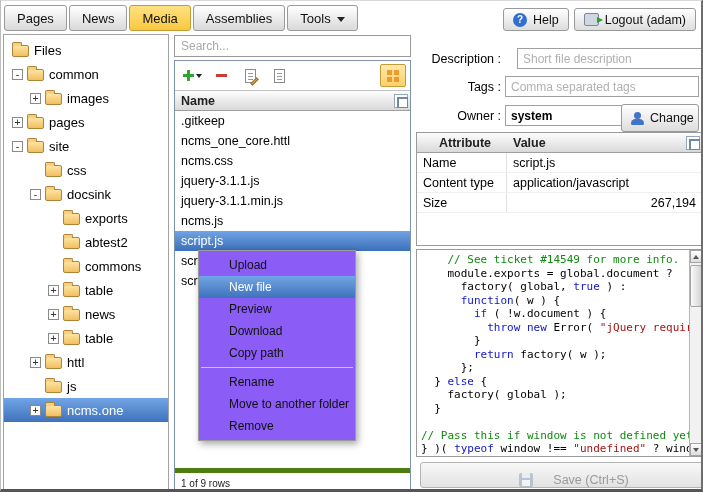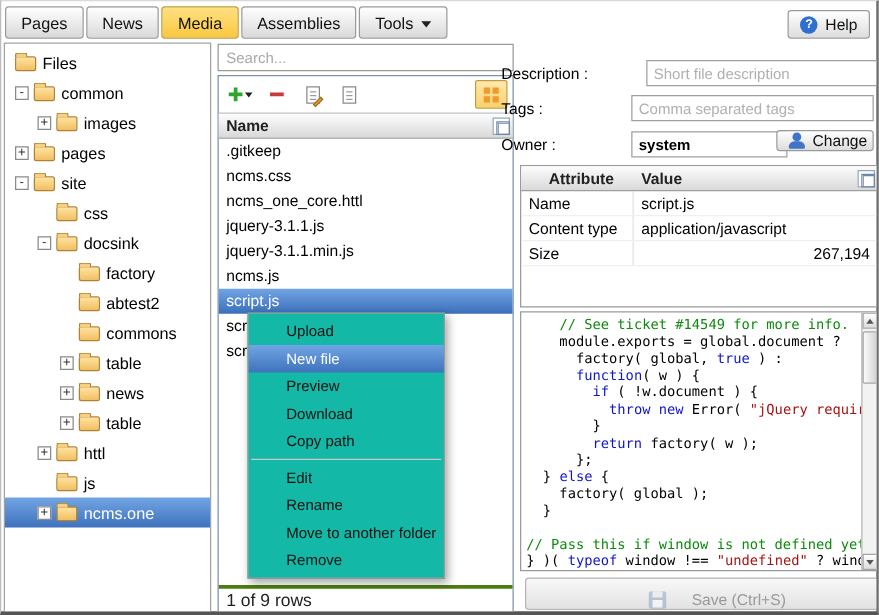--- a/index.html
+++ b/index.html
@@ -67,34 +67,34 @@
     border-bottom:1px solid #9f9f9f;display:flex;align-items:center;padding:0 6px;
     font-weight:bold;font-size:12.5px;color:#222;position:relative;flex:0 0 auto}
   .gridic{position:absolute;right:2px;top:3px;width:14px;height:14px;border:1px solid #97a6b6;
     background:#fff}
   .gridic::before{content:"";position:absolute;left:2px;top:2px;width:9px;height:9px;
     border:1px solid #6d89a8;box-shadow:inset 3px 0 0 -2px #6d89a8,inset 0 3px 0 -2px #6d89a8}
   .lbody{flex:0 0 auto}
   .lrow{height:20px;display:flex;align-items:center;padding:0 6px;font-size:12.5px;white-space:nowrap}
   .lrow.sel{background:linear-gradient(#71a4e3,#3b6fba);color:#fff}
   .lfill{flex:1}
-  .lstatus{height:21px;border-top:3px solid #4d7c0f;display:flex;align-items:center;
-    padding:0 6px;font-size:14px;color:#222;flex:0 0 auto}
-  
-  .cmenu{position:absolute;left:197px;top:249px;width:158px;background:#14b8a6;
+  .lstatus{height:21px;border-top:5px solid #4d7c0f;display:flex;align-items:flex-end;
+    padding:0 6px;font-size:10px;color:#222;flex:0 0 auto}
+  
+  .cmenu{position:absolute;left:197px;top:249px;width:158px;background:#8b5cf6;
     border:1px solid #9a9a9a;box-shadow:2px 3px 7px rgba(0,0,0,.35);padding:3px 0;z-index:50}
   .mitem{height:22px;display:flex;align-items:center;padding-left:30px;font-size:12px;color:#111;white-space:nowrap}
   .mitem.sel{background:linear-gradient(#72a5e4,#3e72bc);color:#fff}
   .msep{height:1px;background:#c9c9c9;margin:3px 2px}
   
-  .flabel{position:absolute;left:400px;width:100px;font-size:12.5px;color:#000;white-space:nowrap}
+  .flabel{position:absolute;left:400px;width:100px;text-align:right;font-size:12.5px;color:#000;white-space:nowrap}
   .finput{position:absolute;height:21px;border:1px solid #a0a0a0;padding:0 5px;
     font:12px "Liberation Sans",sans-serif;color:#000;background:#fff}
   .finput::placeholder{color:#b0b0b0}
-  .change{position:absolute;left:620px;top:103px;width:78px;height:17px;justify-content:flex-start}
+  .change{position:absolute;left:620px;top:103px;width:78px;height:28px;justify-content:flex-start}
   .person{position:relative;width:13px;height:13px;flex:0 0 auto}
   .person::before{content:"";position:absolute;left:3px;top:0;width:7px;height:7px;border-radius:50%;background:#3f74c8}
   .person::after{content:"";position:absolute;left:0;bottom:0;width:13px;height:6px;border-radius:6px 6px 2px 2px;background:#3f74c8}
   .attrbox{position:absolute;left:415px;top:131px;width:287px;height:114px;border:1px solid #9a9a9a;
     background:#fff;display:flex;flex-direction:column}
   .aheader{height:20px;background:linear-gradient(#fdfdfd,#d9d9d9);border-bottom:1px solid #9f9f9f;
     display:flex;align-items:center;font-weight:bold;font-size:12.5px;color:#222;position:relative;flex:0 0 auto}
   .acol1{width:90px;padding-left:22px;flex:0 0 auto}
   .acol2{flex:1;padding-left:6px}
   .arow{height:20px;display:flex;align-items:center;font-size:12.5px;border-bottom:1px solid #f0f0f0;white-space:nowrap}
@@ -143,20 +143,24 @@
     <div class="tab">
       <span>Tools</span>
       <span class="caret"></span>
     </div>
   </div>
 <div class="topright">
   <div class="btn">
     <span class="help-ic">?</span>
     <span>Help</span>
   </div>
+  <div class="btn">
+    <span class="logout-ic"></span>
+    <span>Logout (adam)</span>
+  </div>
 </div>
 
 <div class="tree">
     <div class="trow" style="padding-left: 8px;">
       <span class="fold"></span>
       <span>Files</span>
     </div>
     <div class="trow" style="padding-left: 8px;">
       <span class="tg">-</span>
       <span class="fold"></span>
@@ -183,21 +187,21 @@
       <span>css</span>
     </div>
     <div class="trow" style="padding-left: 26px;">
       <span class="tg">-</span>
       <span class="fold"></span>
       <span>docsink</span>
     </div>
     <div class="trow" style="padding-left: 44px;">
       <span class="tgspace"></span>
       <span class="fold"></span>
-      <span>factory</span>
+      <span>exports</span>
     </div>
     <div class="trow" style="padding-left: 44px;">
       <span class="tgspace"></span>
       <span class="fold"></span>
       <span>abtest2</span>
     </div>
     <div class="trow" style="padding-left: 44px;">
       <span class="tgspace"></span>
       <span class="fold"></span>
       <span>commons</span>
@@ -259,24 +263,24 @@
     </div>
   <div class="lheader">
     <span>Name</span>
     <span class="gridic"></span>
   </div>
   <div class="lbody">
       <div class="lrow">
         <span>.gitkeep</span>
       </div>
       <div class="lrow">
+        <span>ncms_one_core.httl</span>
+      </div>
+      <div class="lrow">
         <span>ncms.css</span>
-      </div>
-      <div class="lrow">
-        <span>ncms_one_core.httl</span>
       </div>
       <div class="lrow">
         <span>jquery-3.1.1.js</span>
       </div>
       <div class="lrow">
         <span>jquery-3.1.1.min.js</span>
       </div>
       <div class="lrow">
         <span>ncms.js</span>
       </div>
@@ -296,21 +300,20 @@
   </div>
 </div>
 
 <div class="cmenu">
     <div class="mitem">Upload</div>
     <div class="mitem sel">New file</div>
     <div class="mitem">Preview</div>
     <div class="mitem">Download</div>
     <div class="mitem">Copy path</div>
     <div class="msep"></div>
-    <div class="mitem">Edit</div>
     <div class="mitem">Rename</div>
     <div class="mitem">Move to another folder</div>
     <div class="mitem">Remove</div>
   </div>
 
 <span class="flabel" style="top:51px">Description :</span>
 <input class="finput" style="left: 516px; top: 47px; width: 194px;" placeholder="Short file description">
 <span class="flabel" style="top:79px">Tags :</span>
 <input class="finput" style="left: 504px; top: 75px; width: 194px;" placeholder="Comma separated tags">
 <span class="flabel" style="top:108px">Owner :</span>

